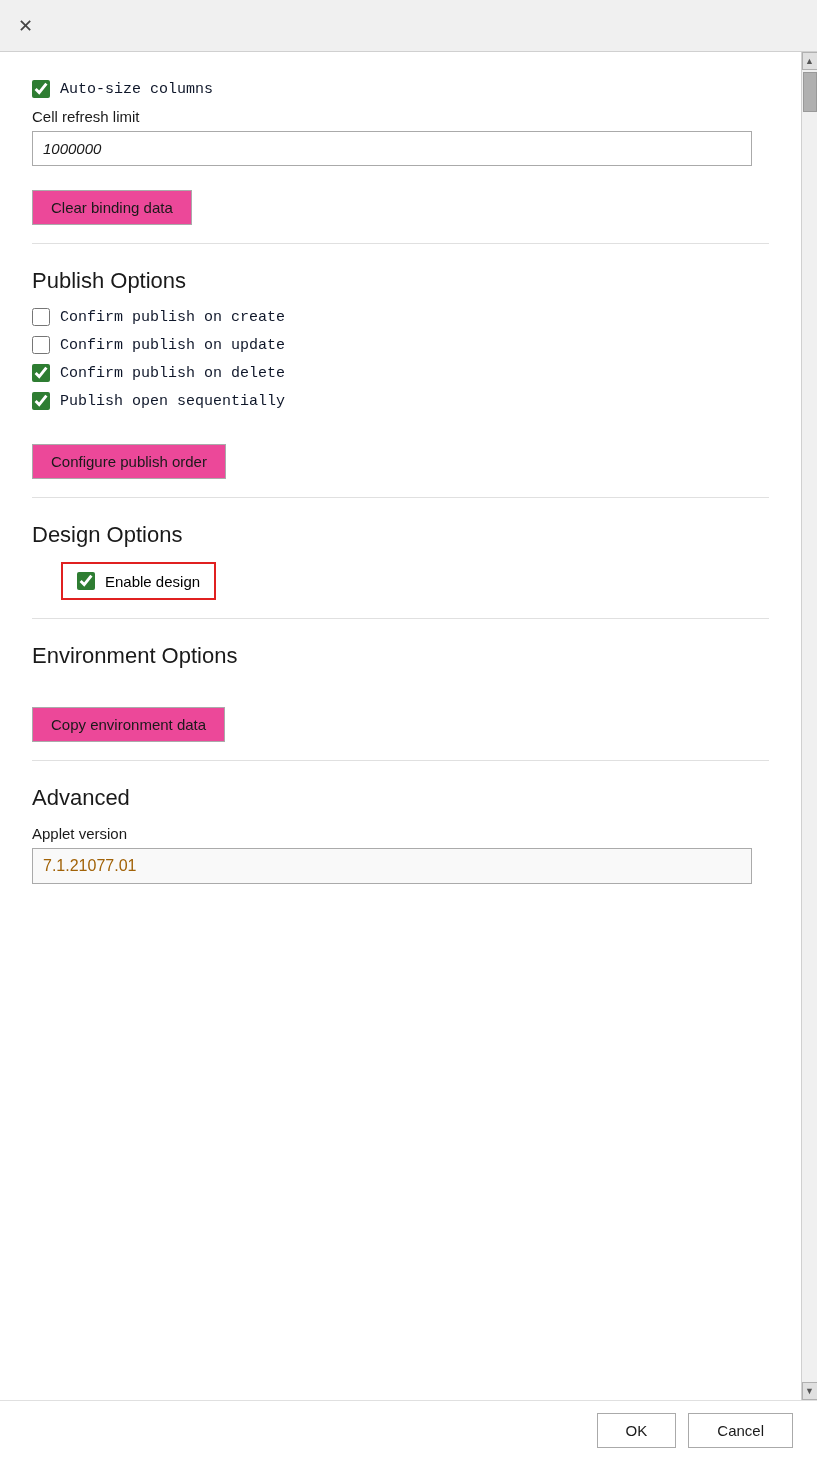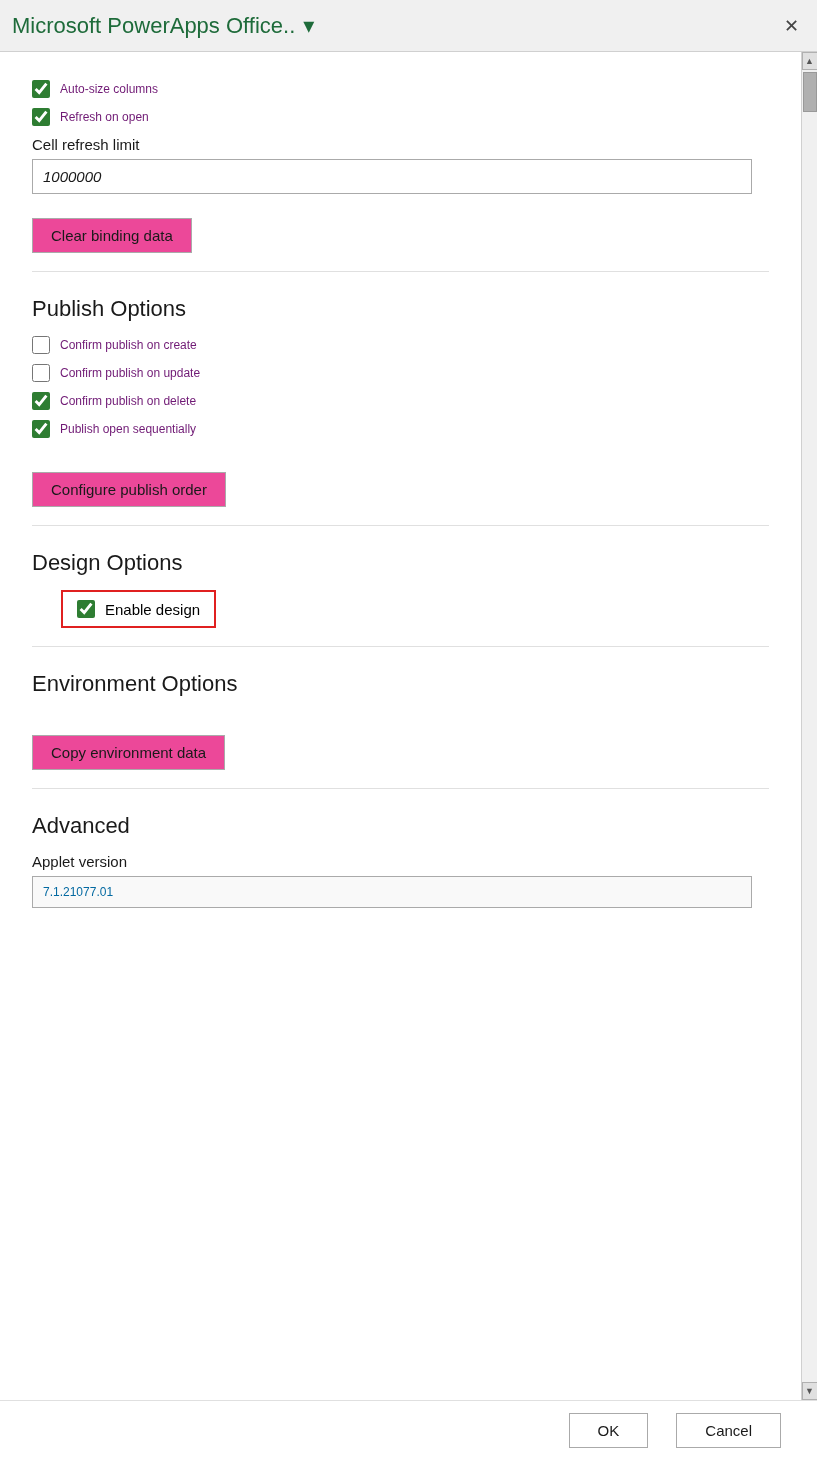--- a/index.html
+++ b/index.html
@@ -81,23 +81,24 @@
       color: #1a1a1a;
       margin-bottom: 16px;
     }
     .checkbox-row {
       display: flex;
       align-items: center;
       gap: 10px;
       margin-bottom: 10px;
     }
     .checkbox-row label {
-      font-size: 12px;
-      color: #701a75;
-      cursor: pointer;
+      font-size: 15px;
+      color: #0f172a;
+      cursor: pointer;
+      font-family: Liberation Mono, monospace;
     }
     input[type="checkbox"] {
       width: 18px;
       height: 18px;
       accent-color: #2e7d32;
       cursor: pointer;
       flex-shrink: 0;
     }
     .field-label {
       font-size: 15px;
@@ -142,69 +143,61 @@
       align-items: center;
       gap: 10px;
       padding: 8px 14px;
       margin-left: 29px;
     }
     .footer-bar {
       background: white;
       border-top: 1px solid #e0e0e0;
       display: flex;
       justify-content: flex-end;
-      padding: 12px 36px;
-      gap: 28px;
+      padding: 12px 24px;
+      gap: 12px;
     }
     .footer-btn {
       padding: 8px 28px;
       font-size: 15px;
       border: 1px solid #aaa;
       background: white;
       cursor: pointer;
       color: #1a1a1a;
     }
     .applet-version-input {
       width: 100%;
       max-width: 720px;
       padding: 8px 10px;
-      font-size: 12px;
+      font-size: 16px;
       border: 1px solid #aaa;
       outline: none;
-      color: #0369a1;
+      color: #a16207;
       background: #f9f9f9;
     }
   </style>
 </head>
 <body>
 
 <div class="title-bar">
-  <div class="title-bar-text">
-    <span>Microsoft PowerApps Office..</span>
-    <span style="cursor:pointer;">▾</span>
-  </div>
   <button class="title-bar-close">✕</button>
 </div>
 
 <div class="dialog-container">
   <div class="dialog-content">
 
     
 
     
     <div class="checkbox-row">
       <input type="checkbox" id="autosize" checked="" style="">
       <label for="autosize">Auto-size columns</label>
     </div>
 
     
-    <div class="checkbox-row">
-      <input type="checkbox" id="refreshopen" checked="" style="">
-      <label for="refreshopen">Refresh on open</label>
-    </div>
 
     
     <div class="field-label">Cell refresh limit</div>
     <input type="text" class="text-input" value="1000000" style="">
 
     
     <div>
       <button class="action-button">Clear binding data</button>
     </div>
 

